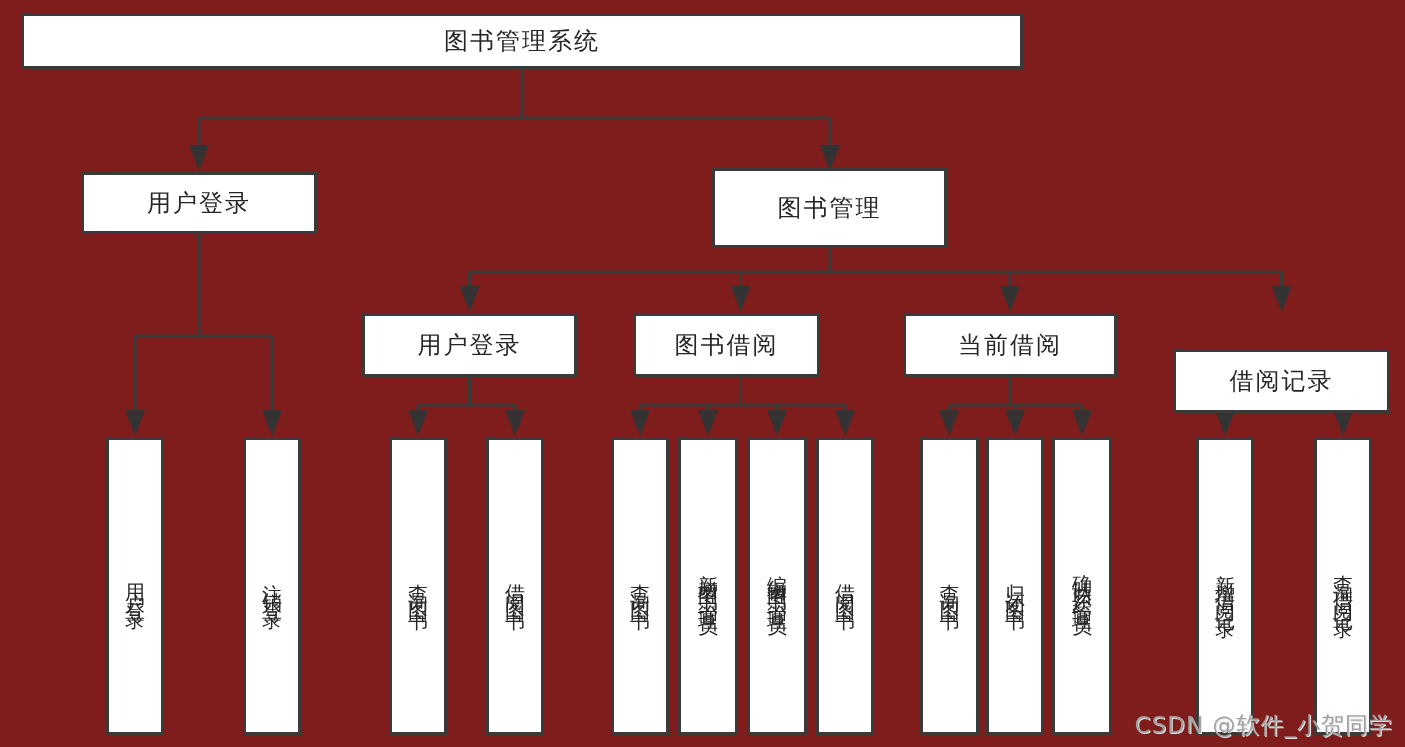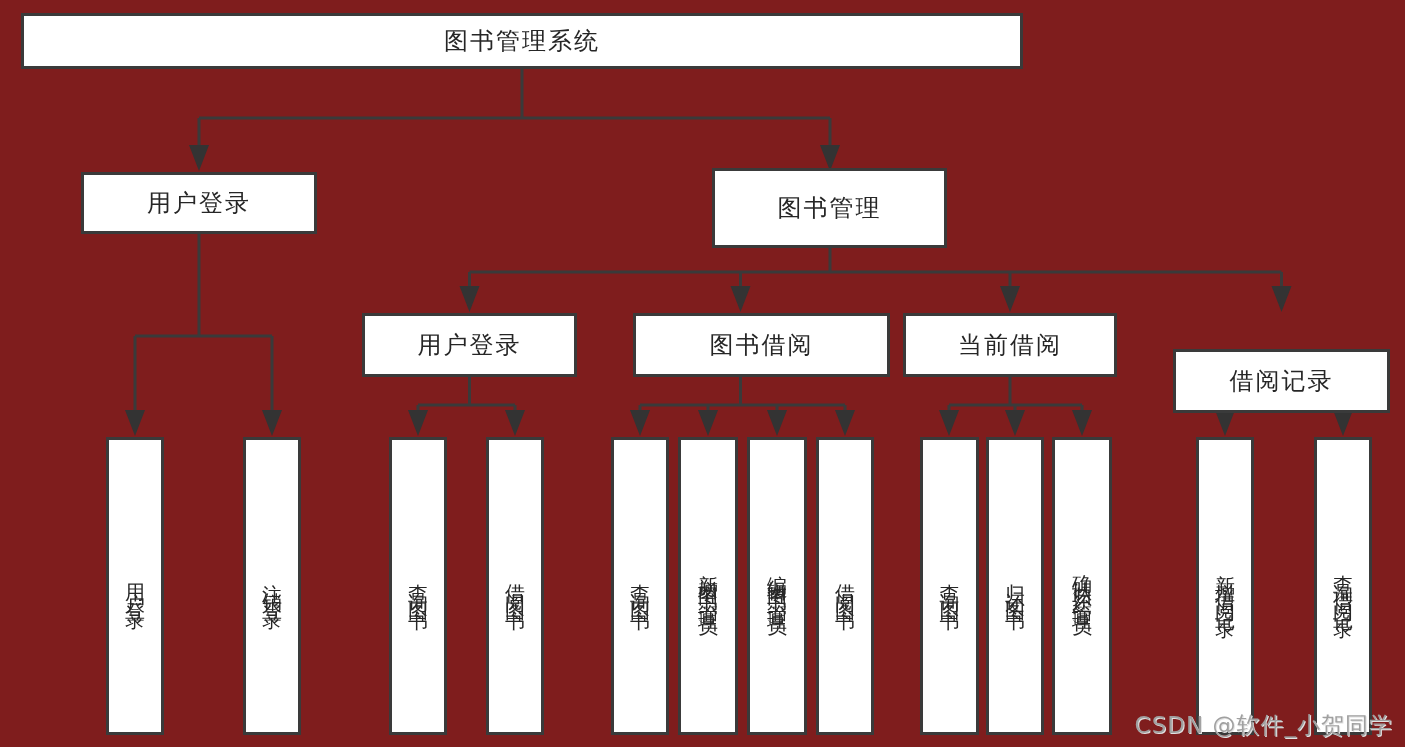--- a/index.html
+++ b/index.html
@@ -43,21 +43,21 @@
     font-size: 20px;
     letter-spacing: 9px;
   }
   
   .n-root  { left: 21px;   top: 13px;  width: 1002px; height: 56px; }
   
   .n-l1a   { left: 81px;   top: 172px; width: 236px;  height: 62px; }
   .n-l1b   { left: 712px;  top: 168px; width: 235px;  height: 80px; }
   
   .n-l2a   { left: 362px;  top: 313px; width: 215px;  height: 64px; }
-  .n-l2b   { left: 633px;  top: 313px; width: 257px;  height: 64px; }
+  .n-l2b   { left: 633px;  top: 313px; width: 187px;  height: 64px; }
   .n-l2c   { left: 903px;  top: 313px; width: 214px;  height: 64px; }
   .n-l2d   { left: 1173px; top: 313px; width: 217px;  height: 64px; margin-top: 36px; }
   
   .n-f1  { left: 106px;  top: 437px; width: 58px; height: 298px; }
   .n-f2  { left: 243px;  top: 437px; width: 58px; height: 298px; }
   .n-f3  { left: 389px;  top: 437px; width: 58px; height: 298px; }
   .n-f4  { left: 486px;  top: 437px; width: 58px; height: 298px; }
   .n-f5  { left: 611px;  top: 437px; width: 58px; height: 298px; }
   .n-f6  { left: 678px;  top: 437px; width: 60px; height: 298px; letter-spacing: 6px; }
   .n-f7  { left: 747px;  top: 437px; width: 60px; height: 298px; letter-spacing: 6px; }

